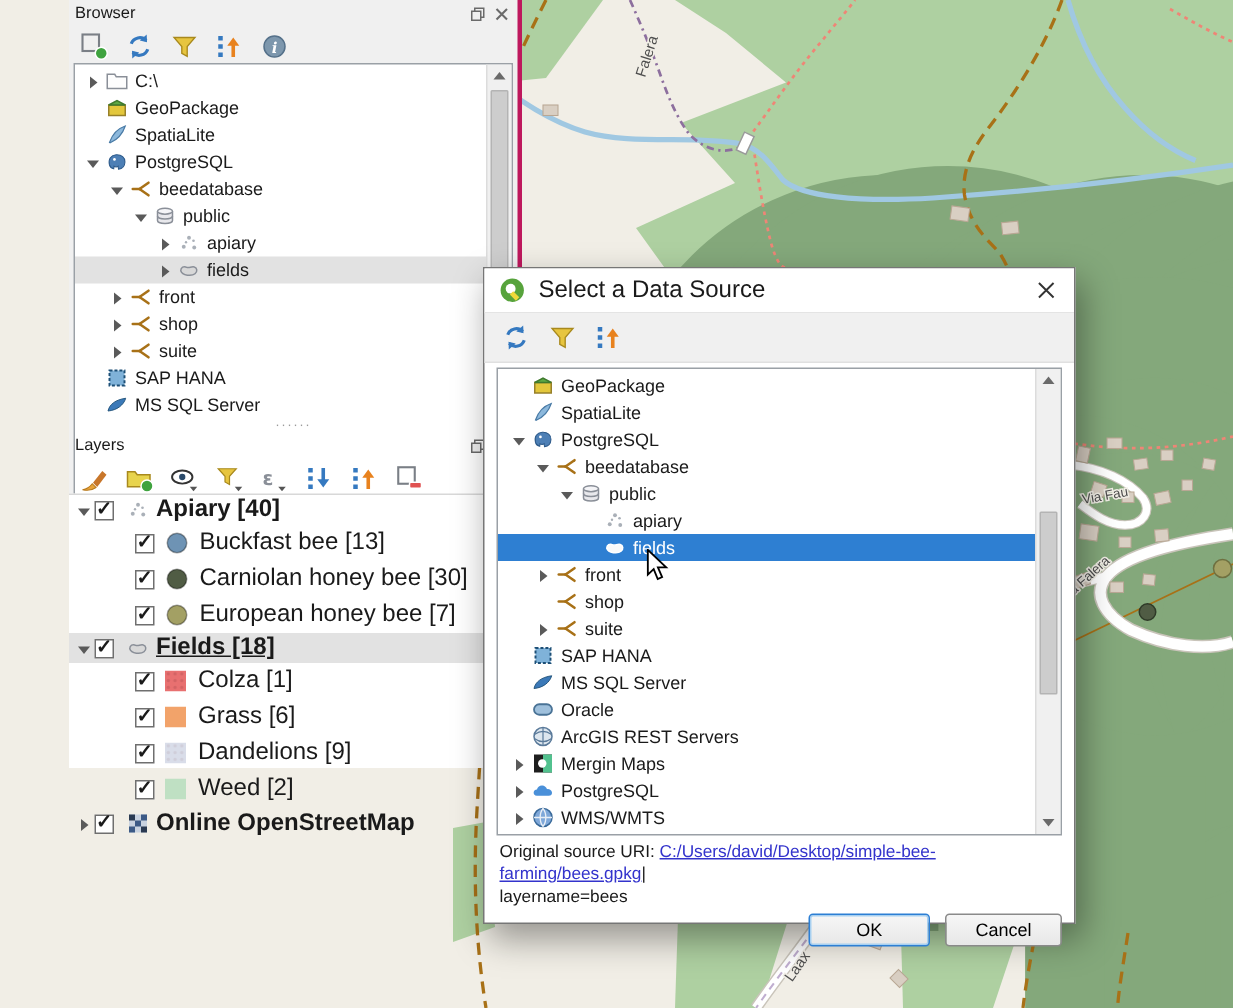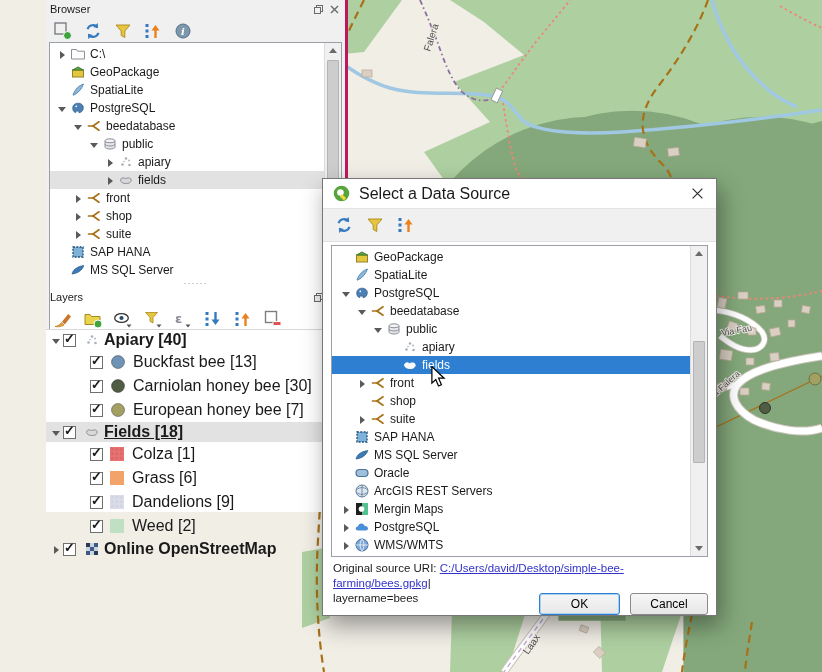--- a/index.html
+++ b/index.html
@@ -55,21 +55,21 @@
   
   .dialog{position:absolute;left:322px;top:178px;width:395px;height:438px;background:#fff;border:1px solid #767676;box-sizing:border-box;box-shadow:4px 10px 22px rgba(0,0,0,0.38);z-index:5;}
   .dtitle{height:29px;display:flex;align-items:center;padding:0 10px;border-bottom:1px solid #e4e4e4;background:#fff;}
   .dtitle .logo{width:17px;height:17px;margin-right:9px;}
   .dtitle .txt{flex:1;font-size:16px;color:#1a1a1a;}
   .dclose{width:18px;height:18px;display:flex;align-items:center;justify-content:center;}
   .dtoolbar{height:32px;background:#f0f0f0;display:flex;align-items:center;gap:9px;padding-left:10px;border-bottom:1px solid #e0e0e0;}
   .dtree{left:8px;right:8px;top:66px;height:310px;}
   .dinfo{position:absolute;left:10px;top:382px;right:10px;font-size:11.5px;line-height:15px;color:#1a1a1a;}
   .dinfo a{color:#3333cc;text-decoration:underline;}
-  .dbtns{position:absolute;right:8px;top:414px;display:flex;gap:10px;}
+  .dbtns{position:absolute;right:8px;top:430px;display:flex;gap:10px;}
   .btn{width:81px;height:22px;font-size:12px;display:flex;align-items:center;justify-content:center;border-radius:3px;background:linear-gradient(#f6f6f6,#e7e7e7);box-sizing:border-box;}
   .btn.ok{border:1px solid #2d7fd4;box-shadow:0 0 0 1px #a8d0f0 inset;}
   .btn.cancel{border:1px solid #8a8a8a;width:78px;}
 
   .cursor{position:absolute;left:430px;top:366px;z-index:20;}
 </style>
 </head>
 <body>
 
 <svg width="0" height="0" style="position:absolute" aria-hidden="true">

